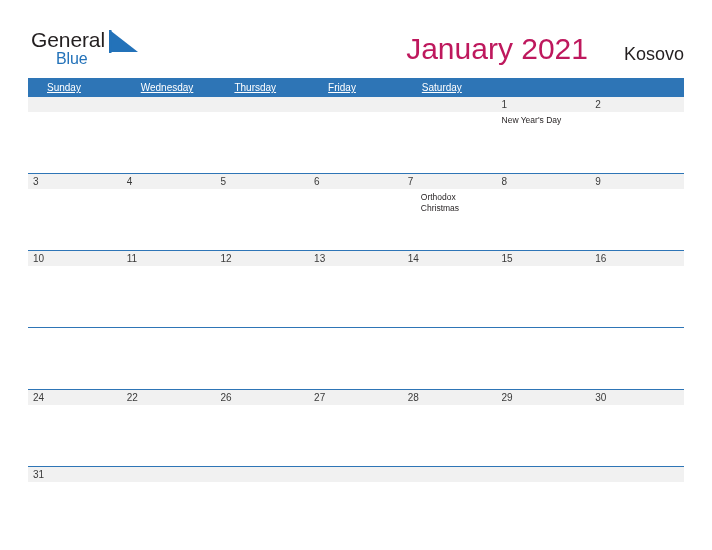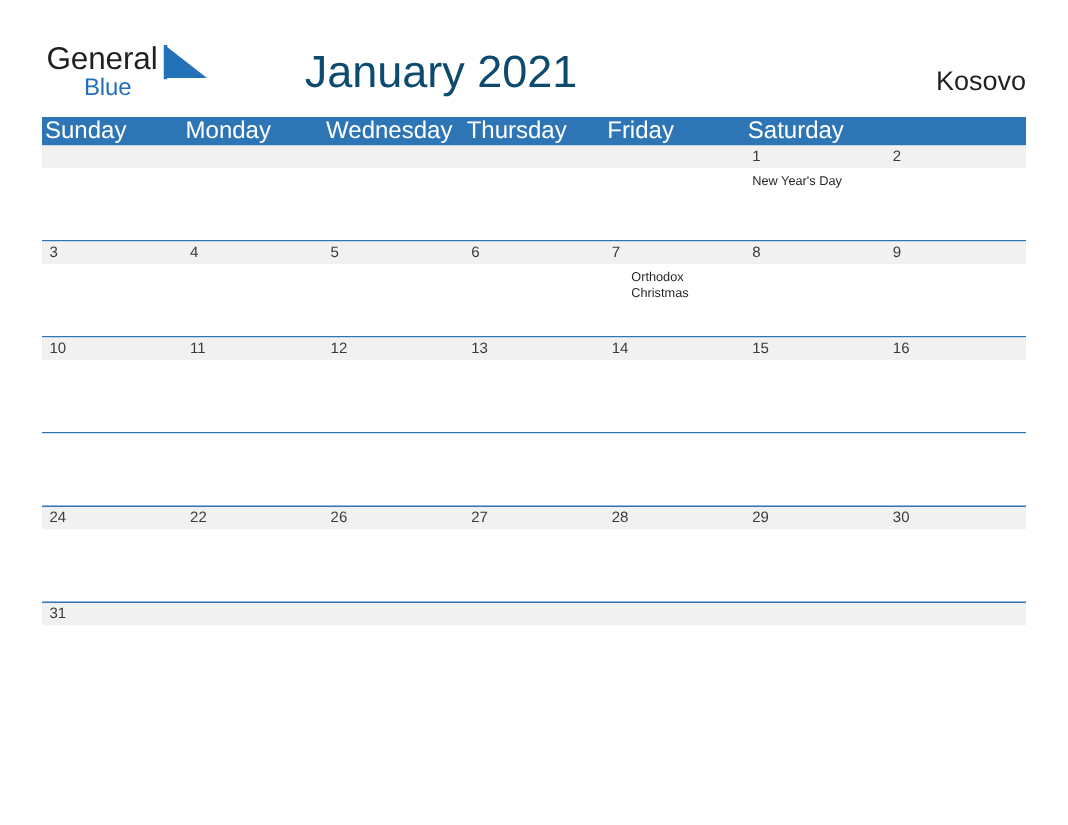--- a/index.html
+++ b/index.html
@@ -63,24 +63,24 @@
     top: 1px;
     width: 30px;
     height: 23px;
   }
 
   .cal-title {
     position: absolute;
     left: 0;
     top: 31px;
     width: 588px;
-    text-align: center;
+    text-align: right;
     font-size: 30px;
     line-height: 36px;
-    color: #0c4a6e;
+    color: #be185d;
     font-weight: normal;
     margin: 0;
   }
 
   .country {
     position: absolute;
     right: 28px;
     top: 45px;
     font-size: 18px;
     line-height: 18px;
@@ -99,26 +99,27 @@
   .weekday-row {
     display: flex;
     width: 656px;
     height: 19px;
     background: #2e75b6;
   }
   .weekday {
     flex: 0 0 93.71px;
     width: 93.71px;
     box-sizing: border-box;
-    padding-left: 2px;
+    padding-left: 19px;
     color: #ffffff;
-    font-size: 16px;
+    font-size: 10px;
     line-height: 19px;
     white-space: nowrap;
     overflow: hidden;
+    text-decoration: underline;
   }
 
   .week-row {
     width: 656px;
     border-top: 1.5px solid #2e75b6;
     box-sizing: border-box;
   }
   .week-row.first {
     border-top: none;
   }
@@ -137,21 +138,21 @@
     font-size: 10px;
     line-height: 15px;
     color: #3a3a3a;
     white-space: nowrap;
     overflow: hidden;
   }
 
   .event-band {
     display: flex;
     width: 656px;
-    height: 48px;
+    height: 61px;
     background: #ffffff;
   }
   .event-cell {
     flex: 0 0 93.71px;
     width: 93.71px;
     box-sizing: border-box;
     padding: 3px 7px 0 5px;
     font-size: 8.5px;
     line-height: 11px;
     color: #231f20;
@@ -188,21 +189,20 @@
     <h1 class="cal-title">January 2021</h1>
 
     <div class="country">Kosovo</div>
 
   </div>
 
   <div class="calendar">
 
     <div class="weekday-row">
       <div class="weekday">Sunday</div>
-      <div class="weekday">Monday</div>
       <div class="weekday">Wednesday</div>
       <div class="weekday">Thursday</div>
       <div class="weekday">Friday</div>
       <div class="weekday">Saturday</div>
     </div>
 
     <div class="week-row first">
       <div class="date-band">
         <div class="date-cell"></div>
         <div class="date-cell"></div>

